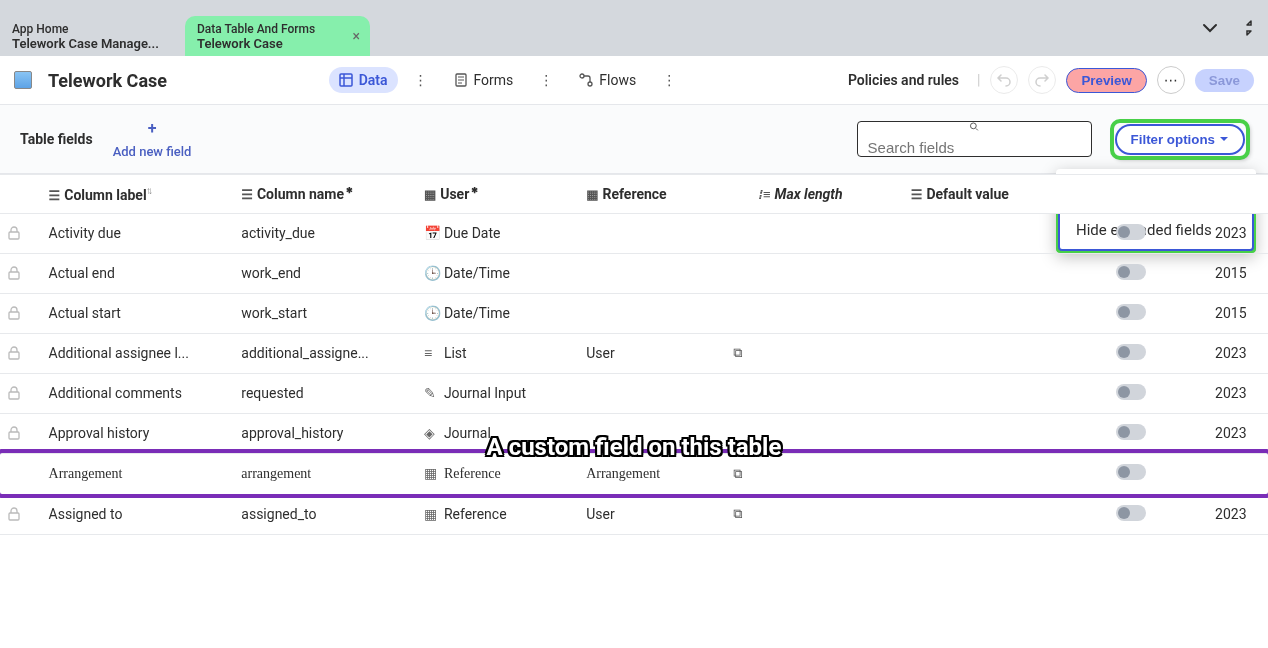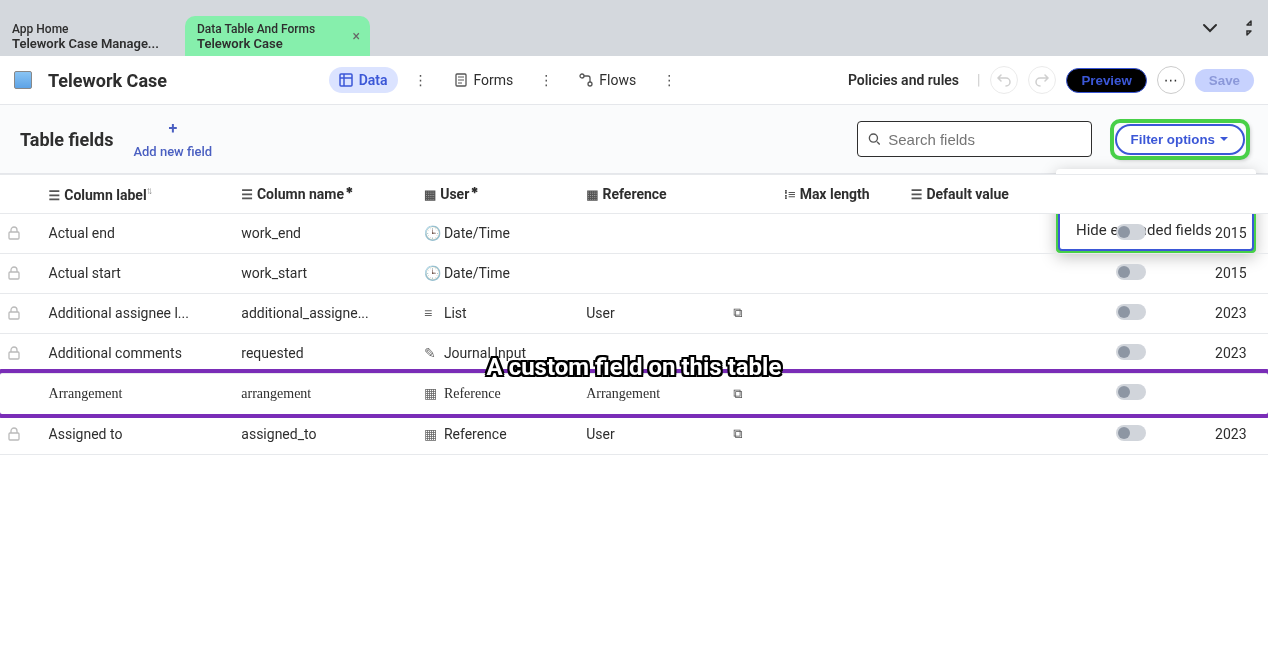--- a/index.html
+++ b/index.html
@@ -20,29 +20,29 @@
   
   .pill-group { display: flex; align-items: center; gap: 14px; }
   .pill-btn { display: inline-flex; align-items: center; padding: 5px 10px; border-radius: 14px; gap: 6px; cursor: pointer; font-size: 14px; color: #2e2e2e; }
   .pill-btn.primary { background: #dbe3ff; color: #3b57d7; font-weight: 600; }
   .pill-dots { display:inline-flex; width: 18px; justify-content:center; color:#555; cursor:pointer;}
   
   .right-controls { display: flex; align-items: center; gap: 10px; }
   .link-btn { font-weight: 600; color: #2e2e2e; cursor: pointer; padding: 4px 8px; }
   .icon-btn { width: 28px; height: 28px; border-radius: 50%; border: 1px solid #ccc; display: inline-flex; align-items: center; justify-content: center; cursor: pointer; background:#fff;}
   .icon-btn.disabled { opacity: 0.4; cursor: default; }
-  .preview-btn { border: 1.5px solid #3b57d7; color: #3b57d7; border-radius: 16px; padding: 4px 14px; background: #000000; font-weight: 600; cursor: pointer; }
+  .preview-btn { border: 1.5px solid #3b57d7; color: #3b57d7; border-radius: 16px; padding: 4px 14px; background: #fca5a5; font-weight: 600; cursor: pointer; }
   .save-btn { background: #c7d2fe; color: #8b98d9; border-radius: 16px; padding: 4px 14px; border:none; font-weight: 600; }
   
   .subheader-row { display: flex; align-items: center; padding: 14px 20px; gap: 20px; background:#fafbfc; border-bottom: 1px solid #e5e7eb; position: relative;}
-  .subheader-title { font-size: 18px; font-weight: 700; }
+  .subheader-title { font-size: 14px; font-weight: 700; }
   .add-link { color: #4a5fc1; font-size: 13px; display: inline-flex; align-items: center; gap: 6px; cursor: pointer; font-weight: 500; flex-direction: column;}
   .plus-icon::before { content: '+'; font-size: 16px; font-weight: 600;}
   
-  .search-box { border: 1.5px solid #2e2e2e; border-radius: 4px; height: 36px; width: 235px; display: flex; align-items: center; padding: 0 10px; gap: 8px; background:#fff;}
+  .search-box { border: 1.5px solid #2e2e2e; border-radius: 4px; height: 36px; width: 235px; display: flex; align-items: center; padding: 0 10px; gap: 8px; background:#fff;flex-direction:column;}
   .search-box input { border: none; outline: none; font-size: 15px; width: 100%; color:#555;}
   
   .filter-btn { border: 2px solid #3b57d7; color: #3b57d7; background: #fff; border-radius: 18px; padding: 6px 14px; font-weight: 700; cursor: pointer; display: inline-flex; align-items: center; gap: 4px; }
   .highlight-green { outline: 4px solid #48d048; border-radius: 8px; outline-offset: -2px; box-shadow: 2px 2px 4px rgba(0,0,0,.25);}
   .highlight-green-wrap { padding: 3px; border-radius: 8px; }
   
   .dropdown-menu { position: absolute; right: 12px; top: 64px; background: #fff; box-shadow: 0 4px 16px rgba(0,0,0,.25); border-radius: 4px; width: 200px; overflow:hidden;}
   .dropdown-item { padding: 10px 16px; font-size: 15px; color: #2e2e2e; cursor: pointer; }
   .dropdown-item.active { border: 2px solid #3b57d7; border-radius:4px;}
   
@@ -195,34 +195,50 @@
         <col style="width:150px">
         <col style="width:60px">
   </colgroup>
   <thead>
     <tr>
       <th class="lock-col"></th>
       <th><span class="th-icon">☰</span><span class="asterisk sort-icon">Column label</span></th>
       <th><span class="th-icon">☰</span><span class="asterisk">Column name</span></th>
       <th><span class="th-icon">▦</span><span class="asterisk">User</span></th>
       <th><span class="th-icon">▦</span><span>Reference</span></th>
-      <th style="text-align:center;"><span class="th-icon">⁞≡</span><span>Max length</span></th>
+      <th style="text-align:left;font-style:italic;"><span class="th-icon">⁞≡</span><span>Max length</span></th>
       <th><span class="th-icon">☰</span><span>Default value</span></th>
       <th></th>
           <th></th>
     </tr>
   </thead>
   <tbody id="tbody">
         <tr class="data-row">
     <td class="lock-col">
             <svg width="12" height="14" viewBox="0 0 12 14">
               <rect x="1" y="6" width="10" height="7" rx="1" fill="none" stroke="#bbb" stroke-width="1.3"></rect>
               <path d="M3 6V4a3 3 0 016 0v2" fill="none" stroke="#bbb" stroke-width="1.3"></path>
             </svg>
           </td>
+    <td>Activity due</td>
+    <td>activity_due</td>
+    <td><span class="type-icon">📅</span>Due Date</td>
+    <td></td>
+    <td style="text-align:right;padding-right:20px;"></td>
+    <td></td>
+    <td style="text-align:center;"><span class="toggle"></span></td>
+    <td>2023</td>
+  </tr>
+        <tr class="data-row">
+    <td class="lock-col">
+            <svg width="12" height="14" viewBox="0 0 12 14">
+              <rect x="1" y="6" width="10" height="7" rx="1" fill="none" stroke="#bbb" stroke-width="1.3"></rect>
+              <path d="M3 6V4a3 3 0 016 0v2" fill="none" stroke="#bbb" stroke-width="1.3"></path>
+            </svg>
+          </td>
     <td>Actual end</td>
     <td>work_end</td>
     <td><span class="type-icon">🕒</span>Date/Time</td>
     <td></td>
     <td style="text-align:right;padding-right:20px;"></td>
     <td></td>
     <td style="text-align:center;"><span class="toggle"></span></td>
     <td>2015</td>
   </tr>
         <tr class="data-row">
@@ -260,20 +276,36 @@
         <tr class="data-row">
     <td class="lock-col">
             <svg width="12" height="14" viewBox="0 0 12 14">
               <rect x="1" y="6" width="10" height="7" rx="1" fill="none" stroke="#bbb" stroke-width="1.3"></rect>
               <path d="M3 6V4a3 3 0 016 0v2" fill="none" stroke="#bbb" stroke-width="1.3"></path>
             </svg>
           </td>
     <td>Additional comments</td>
     <td>requested</td>
     <td><span class="type-icon">✎</span>Journal Input</td>
+    <td></td>
+    <td style="text-align:right;padding-right:20px;"></td>
+    <td></td>
+    <td style="text-align:center;"><span class="toggle"></span></td>
+    <td>2023</td>
+  </tr>
+        <tr class="data-row">
+    <td class="lock-col">
+            <svg width="12" height="14" viewBox="0 0 12 14">
+              <rect x="1" y="6" width="10" height="7" rx="1" fill="none" stroke="#bbb" stroke-width="1.3"></rect>
+              <path d="M3 6V4a3 3 0 016 0v2" fill="none" stroke="#bbb" stroke-width="1.3"></path>
+            </svg>
+          </td>
+    <td>Approval history</td>
+    <td>approval_history</td>
+    <td><span class="type-icon">◈</span>Journal</td>
     <td></td>
     <td style="text-align:right;padding-right:20px;"></td>
     <td></td>
     <td style="text-align:center;"><span class="toggle"></span></td>
     <td>2023</td>
   </tr>
         <tr class="data-row row-highlight">
     <td class="lock-col"></td>
     <td>Arrangement</td>
     <td>arrangement</td>

